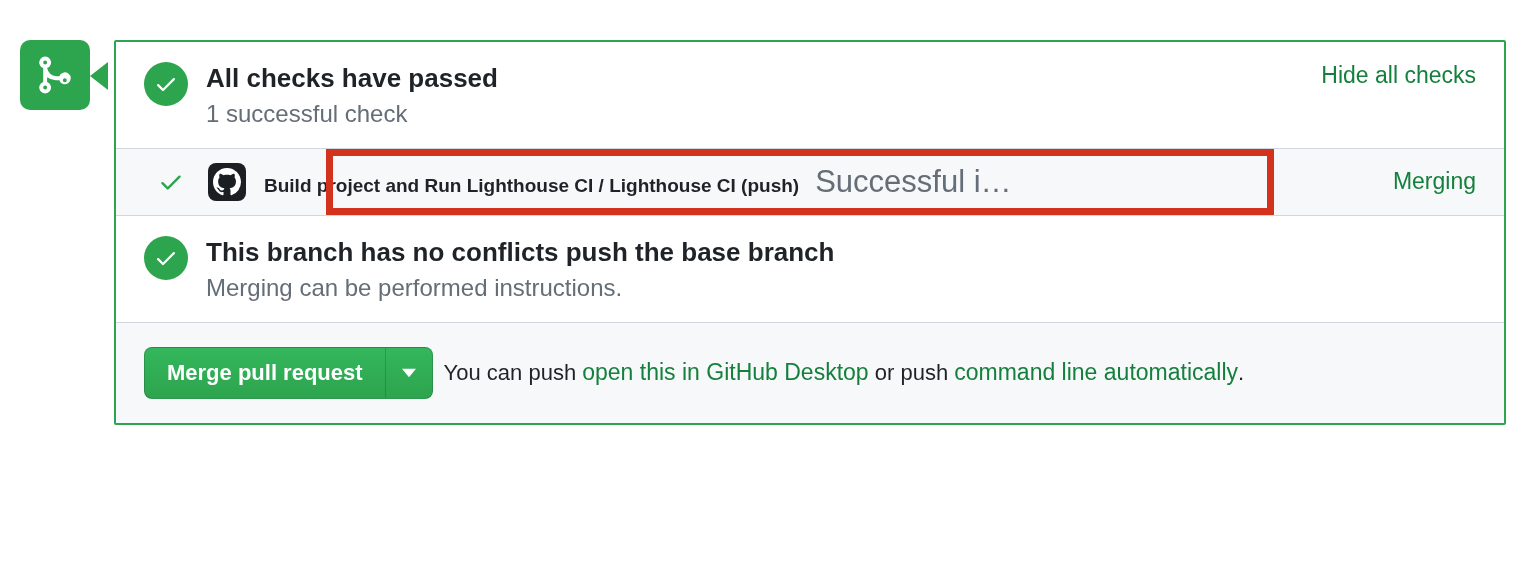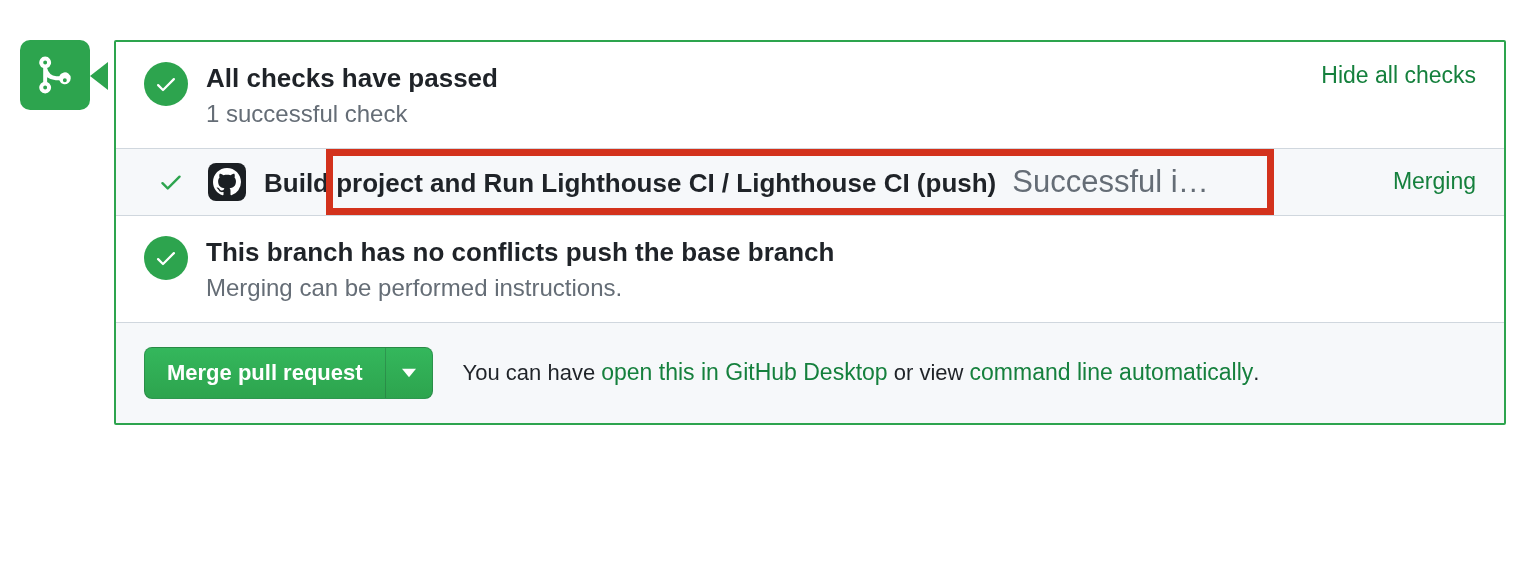--- a/index.html
+++ b/index.html
@@ -102,21 +102,21 @@
     font-weight: 600;
     color: #1f2328;
     line-height: 1.3;
   }
   .section-sub {
     font-size: 24px;
     color: #656d76;
     margin-top: 4px;
   }
   .check-name {
-    font-size: 26px;
+    font-size: 19px;
     font-weight: 600;
     color: #1f2328;
     white-space: nowrap;
   }
   .check-status {
     font-size: 31px;
     color: #656d76;
     margin-left: 16px;
     white-space: nowrap;
     overflow: hidden;
@@ -131,21 +131,21 @@
   .header-link {
     margin-left: auto;
     align-self: flex-start;
   }
   .merge-section {
     background: #f6f8fa;
     border-top: 1px solid #d0d7de;
     padding: 24px 28px;
     display: flex;
     align-items: center;
-    gap: 30px;
+    gap: 11px;
     flex-wrap: wrap;
   }
   .btn-group {
     display: inline-flex;
   }
   .btn-merge {
     background: linear-gradient(#34b75c, #2da44e);
     color: #ffffff;
     font-size: 22px;
     font-weight: 600;
@@ -241,18 +241,18 @@
     <div class="merge-section">
       <div class="btn-group">
         <button class="btn-merge">Merge pull request</button>
         <button class="btn-caret">
           <svg width="14" height="10" viewBox="0 0 10 6" fill="#ffffff">
             <path d="M0 0l5 6 5-6H0z"></path>
           </svg>
         </button>
       </div>
       <span class="merge-hint">
-        <span>You can have </span><a class="link">open this in GitHub Desktop</a><span> or view </span><a class="link">command line automatically</a><span>.</span>
+        <span>You can push </span><a class="link">open this in GitHub Desktop</a><span> or push </span><a class="link">command line automatically</a><span>.</span>
       </span>
     </div>
 
   </div>
 </div>
 
 </body></html>

